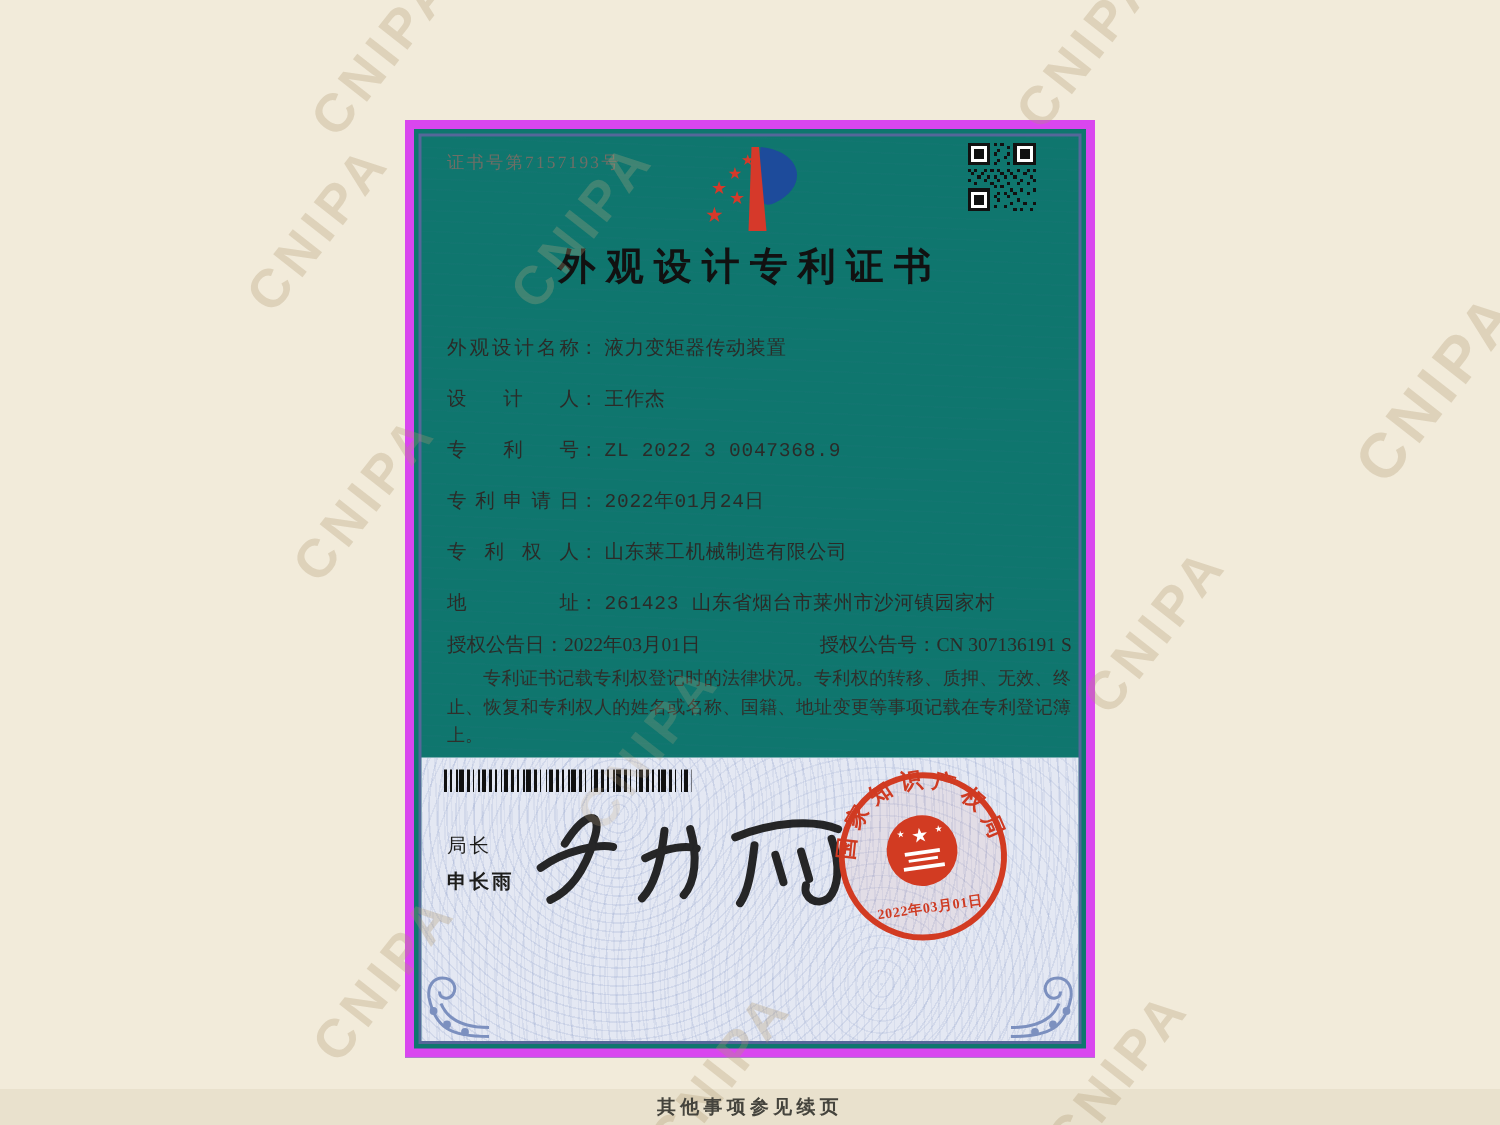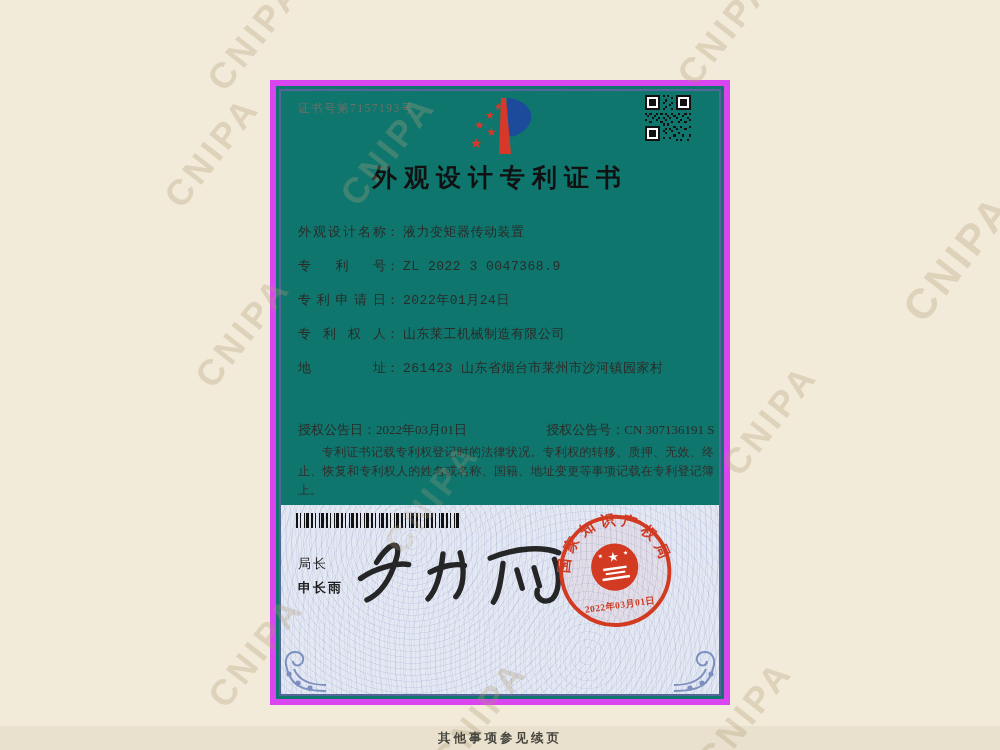--- a/index.html
+++ b/index.html
@@ -182,20 +182,23 @@
       </svg>
     </div>
 
     <div class="title">外观设计专利证书</div>
 
     <div class="fields">
       <div class="frow">
         <span class="flabel">外观设计名称</span><span class="fcolon">：</span><span class="fvalue">液力变矩器传动装置</span>
       </div>
       <div class="frow">
+        <span class="flabel">设计人</span><span class="fcolon">：</span><span class="fvalue">王作杰</span>
+      </div>
+      <div class="frow">
         <span class="flabel">专利号</span><span class="fcolon">：</span><span class="fvalue">ZL 2022 3 0047368.9</span>
       </div>
       <div class="frow">
         <span class="flabel">专利申请日</span><span class="fcolon">：</span><span class="fvalue">2022年01月24日</span>
       </div>
       <div class="frow">
         <span class="flabel">专利权人</span><span class="fcolon">：</span><span class="fvalue">山东莱工机械制造有限公司</span>
       </div>
       <div class="frow">
         <span class="flabel">地址</span><span class="fcolon">：</span><span class="fvalue">261423 山东省烟台市莱州市沙河镇园家村</span>

